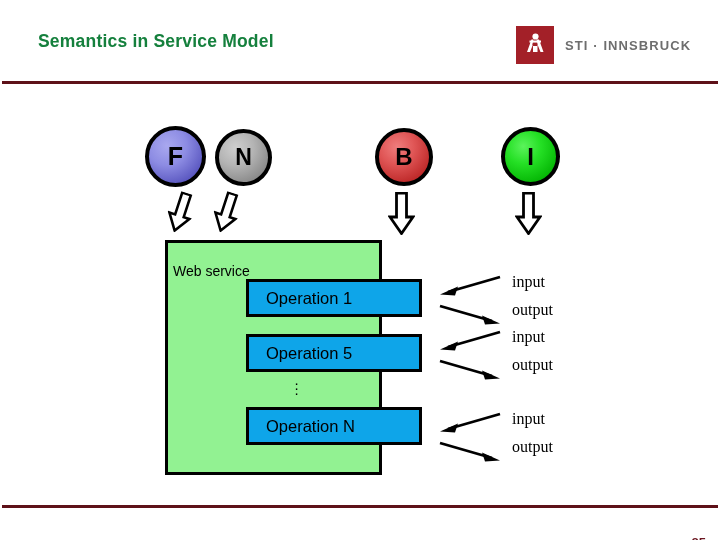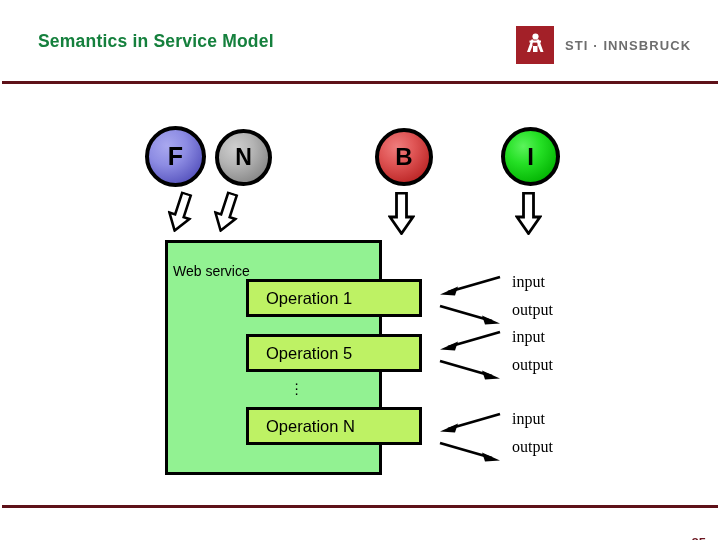--- a/index.html
+++ b/index.html
@@ -119,21 +119,21 @@
     color: #000000;
     white-space: nowrap;
     margin-top: 17px;
   }
 
   .operation-box {
     position: absolute;
     left: 246px;
     width: 176px;
     height: 38px;
-    background: #bef264;
+    background: #0ea5e9;
     border: 3px solid #000000;
     box-sizing: border-box;
     display: flex;
     align-items: center;
     font-size: 16.5px;
     color: #000000;
     padding-left: 17px;
   }
   #operation-1 { top: 279px; }
   #operation-2 { top: 334px; }

